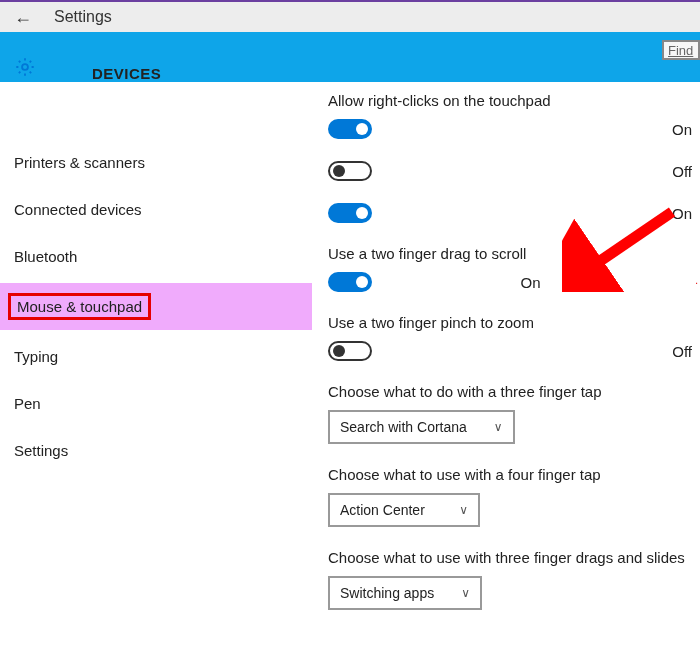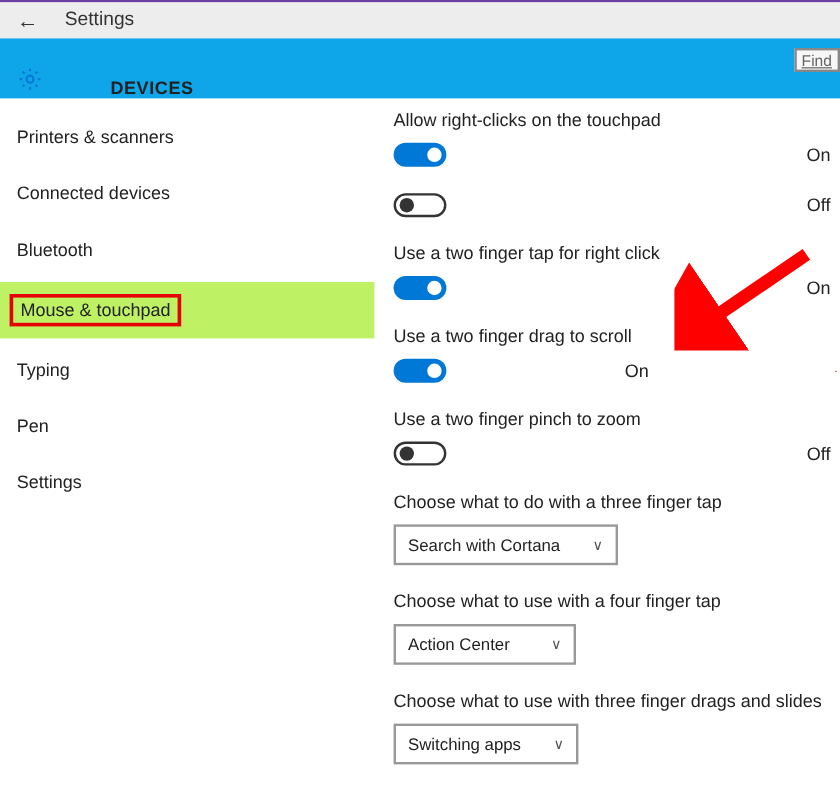--- a/index.html
+++ b/index.html
@@ -41,30 +41,30 @@
       align-items: center;
       padding: 0 4px;
       overflow: hidden;
       font-size: 13px;
       color: #666;
       text-decoration: underline;
     }
 
     .body { display: flex; height: calc(663px - 82px); }
 
-    .sidebar { width: 312px; padding-top: 12px; }
+    .sidebar { width: 312px; padding-top: 12px; margin-top: 48px; }
     .side-item {
       padding: 12px 14px;
       font-size: 15px;
       color: #222;
       cursor: pointer;
       margin-bottom: 6px;
     }
     .side-item.selected {
-      background: #bef264;
+      background: #f0abfc;
     }
     .side-item-label.highlighted {
       display: inline-block;
       border: 3px solid #e60000;
       padding: 2px 6px;
       margin: -2px -6px;
     }
 
     .content {
       flex: 1;
@@ -167,21 +167,20 @@
       </div>
       <div class="setting-group">
         <div class="toggle-row">
           <div class="toggle off">
             <div class="knob"></div>
           </div>
           <span class="toggle-state">Off</span>
         </div>
       </div>
       <div class="setting-group">
-        <div class="setting-label">Use a two finger tap for right click</div>
         <div class="toggle-row">
           <div class="toggle on">
             <div class="knob"></div>
           </div>
           <span class="toggle-state">On</span>
         </div>
       </div>
       <div class="setting-group">
         <div class="setting-label">Use a two finger drag to scroll</div>
         <div class="toggle-row">

